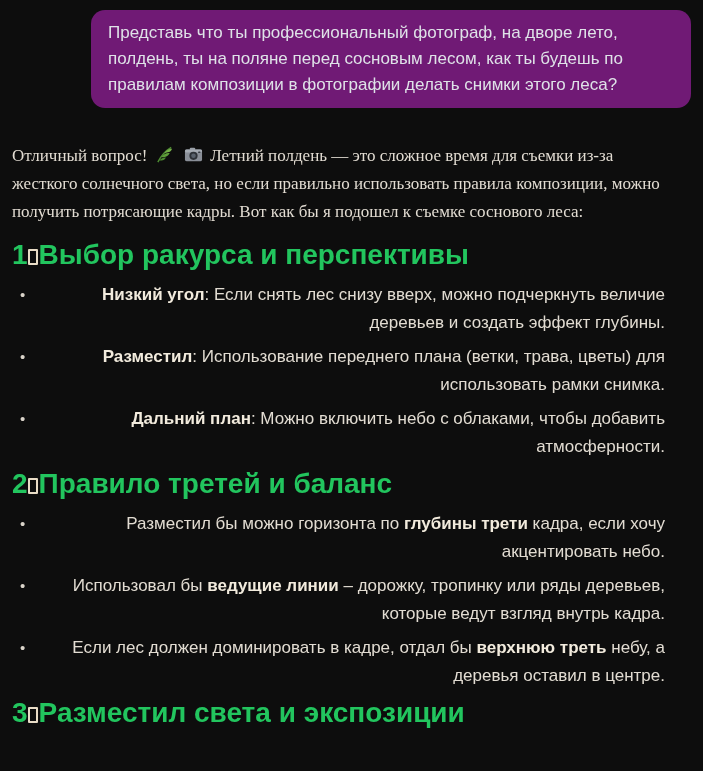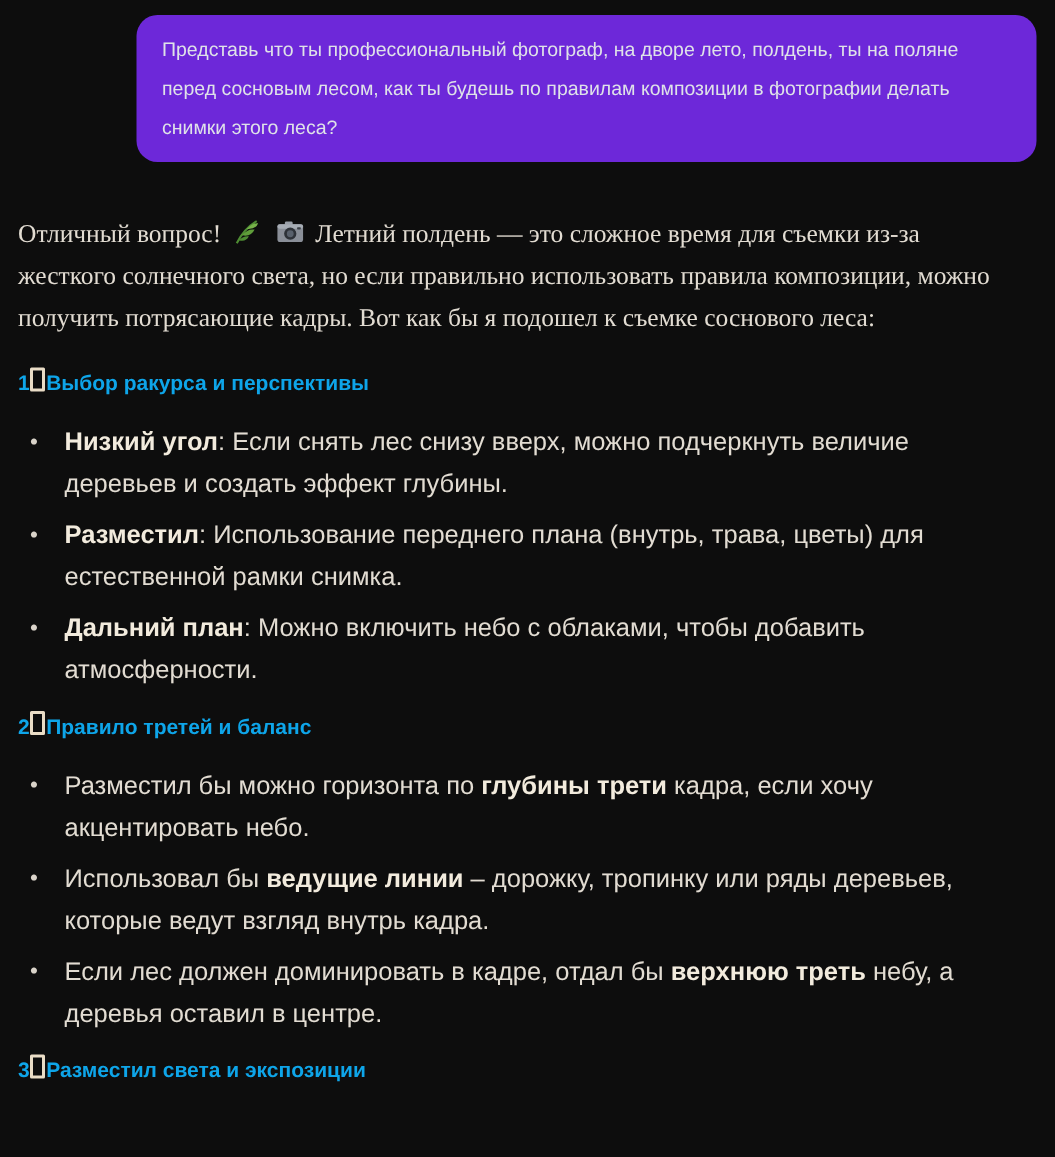--- a/index.html
+++ b/index.html
@@ -15,65 +15,66 @@
   }
   .chat {
     padding: 10px 12px 0 12px;
   }
   .user-row {
     display: flex;
     justify-content: flex-end;
     margin-bottom: 34px;
   }
   .bubble {
-    background: #6d28d9;
+    background: #701a75;
     color: #dfe2e8;
     border-radius: 14px;
     padding: 10px 17px;
-    font-size: 13px;
+    font-size: 17px;
     line-height: 26px;
     max-width: 566px;
   }
   .assistant {
     color: #e2dcd2;
     font-size: 17px;
     line-height: 28px;
     padding-right: 26px;
   }
   .intro {
     margin: 0 0 16px 0;
     font-family: Liberation Serif, serif;
   }
   .emoji-svg {
     width: 19px;
     height: 19px;
     vertical-align: -3px;
     margin: 0 3px;
   }
   .sec-heading {
-    color: #0ea5e9;
-    font-size: 14px;
+    color: #22c55e;
+    font-size: 28px;
     line-height: 26px;
     font-weight: 700;
     margin: 10px 0 13px 0;
   }
   .tofu {
     display: inline-block;
     width: 10px;
     height: 16px;
     border: 2px solid #e9dcc6;
     box-sizing: border-box;
     border-radius: 1px;
     margin: 0 1px 0 0;
     vertical-align: -1px;
   }
   ul.bullets {
     list-style: none;
     margin: 0 0 8px 0;
     padding: 0;
+    text-align: right;
   }
   ul.bullets li {
     position: relative;
     padding-left: 31px;
     margin-bottom: 6px;
   }
   ul.bullets li:last-child { margin-bottom: 0; }
   ul.bullets li::before {
     content: "\2022";
     position: absolute;
@@ -115,21 +116,21 @@
         <circle cx="10" cy="11.4" r="2.4" fill="#59616c"></circle>
         <rect x="14.8" y="6.8" width="2.6" height="1.6" rx="0.5" fill="#3a3f46"></rect>
       </svg></span>
       <span>Летний полдень — это сложное время для съемки из-за жесткого солнечного света, но если правильно использовать правила композиции, можно получить потрясающие кадры. Вот как бы я подошел к съемке соснового леса:</span>
     </p>
 
     <div id="sections">
         <h3 class="sec-heading"><span>1</span><span class="tofu"></span><span>Выбор ракурса и перспективы</span></h3>
         <ul class="bullets">
           <li><strong>Низкий угол</strong><span>: Если снять лес снизу вверх, можно подчеркнуть величие деревьев и создать эффект глубины.</span></li>
-          <li><strong>Разместил</strong><span>: Использование переднего плана (внутрь, трава, цветы) для естественной рамки снимка.</span></li>
+          <li><strong>Разместил</strong><span>: Использование переднего плана (ветки, трава, цветы) для использовать рамки снимка.</span></li>
           <li><strong>Дальний план</strong><span>: Можно включить небо с облаками, чтобы добавить атмосферности.</span></li>
         </ul>
         <h3 class="sec-heading"><span>2</span><span class="tofu"></span><span>Правило третей и баланс</span></h3>
         <ul class="bullets">
           <li><span>Разместил бы можно горизонта по </span><strong>глубины трети</strong><span> кадра, если хочу акцентировать небо.</span></li>
           <li><span>Использовал бы </span><strong>ведущие линии</strong><span> – дорожку, тропинку или ряды деревьев, которые ведут взгляд внутрь кадра.</span></li>
           <li><span>Если лес должен доминировать в кадре, отдал бы </span><strong>верхнюю треть</strong><span> небу, а деревья оставил в центре.</span></li>
         </ul>
         <h3 class="sec-heading"><span>3</span><span class="tofu"></span><span>Разместил света и экспозиции</span></h3>
       </div>

